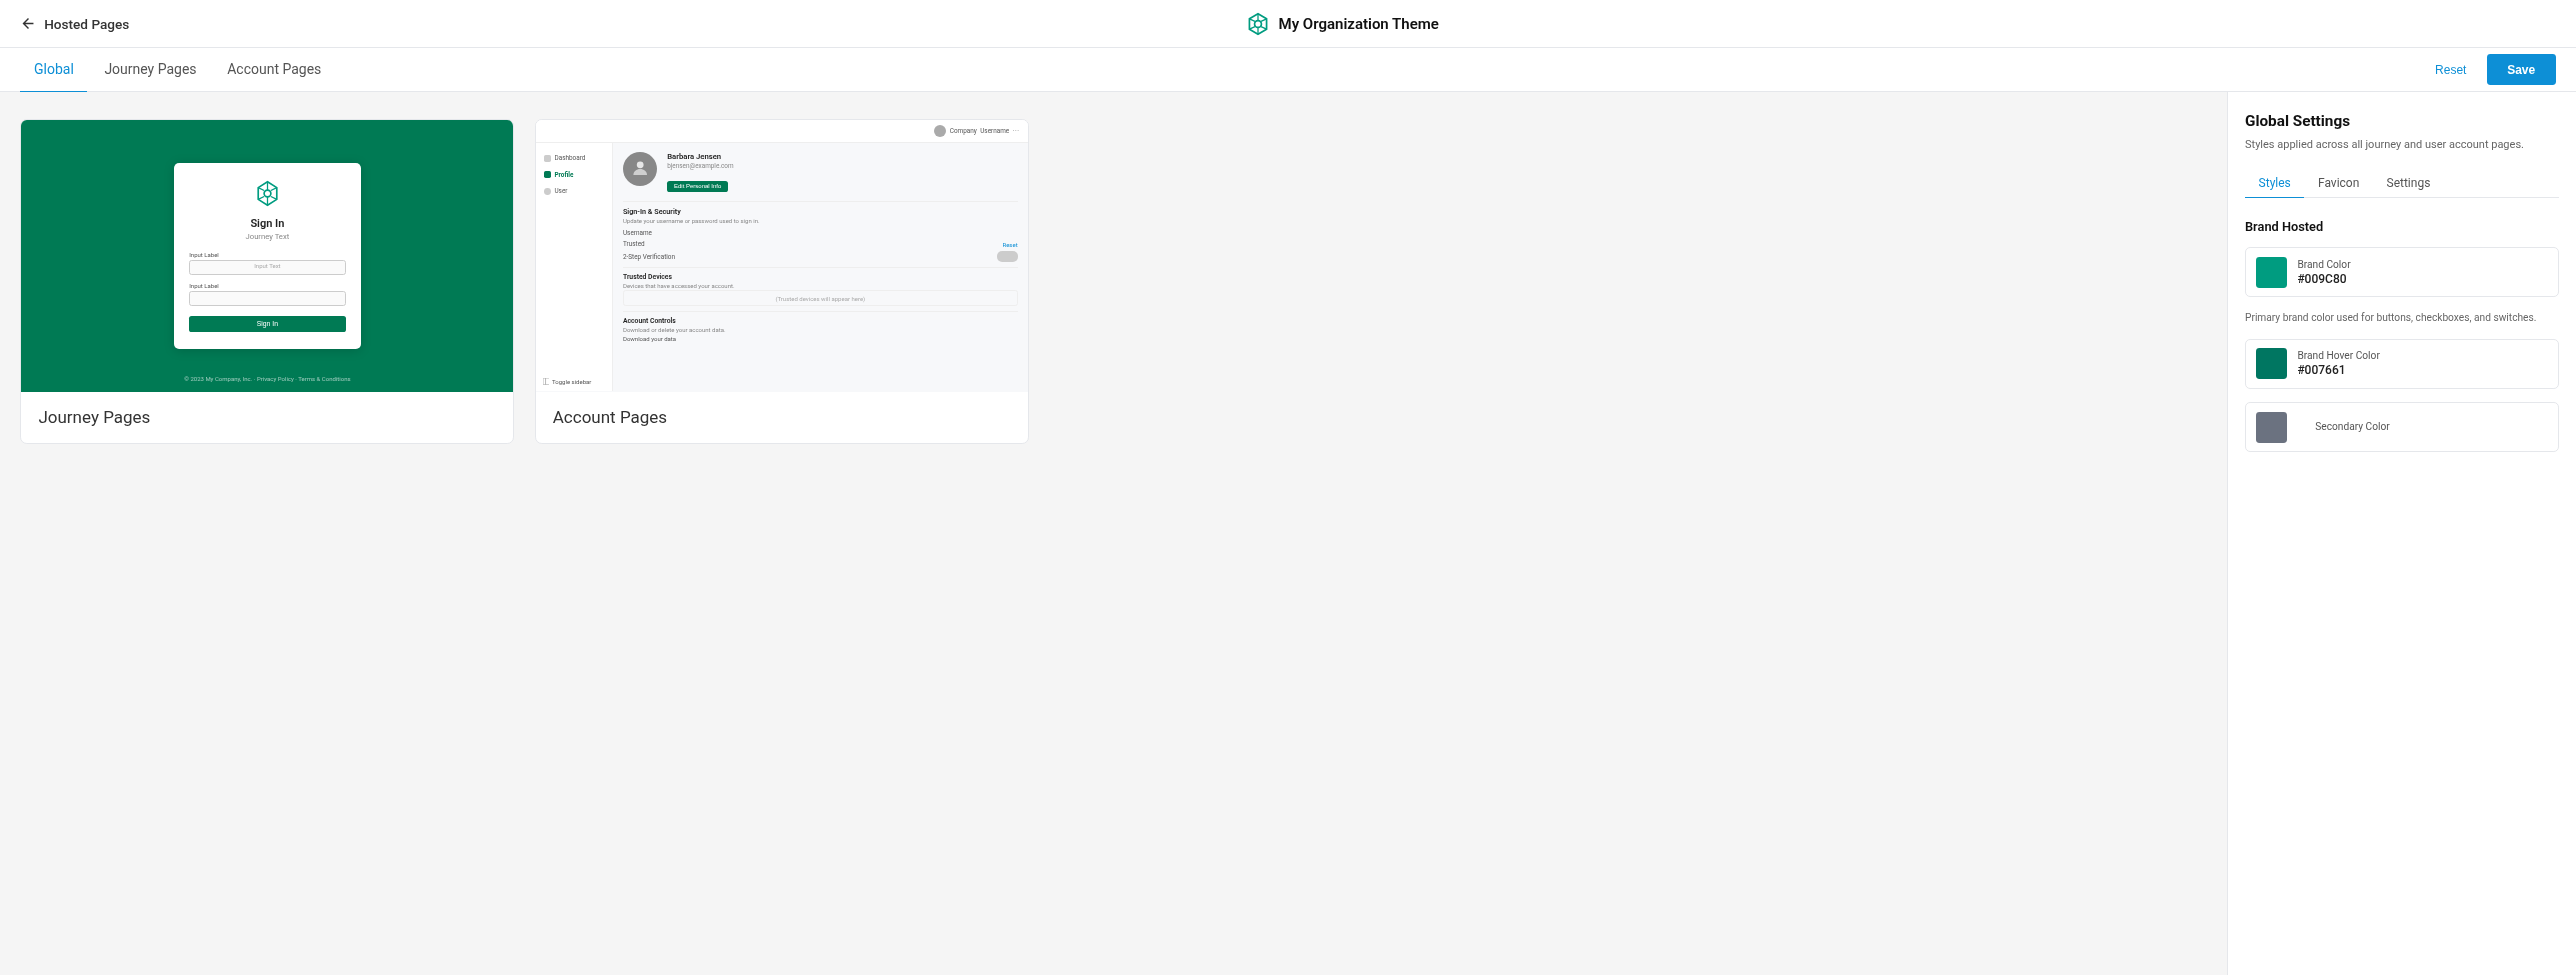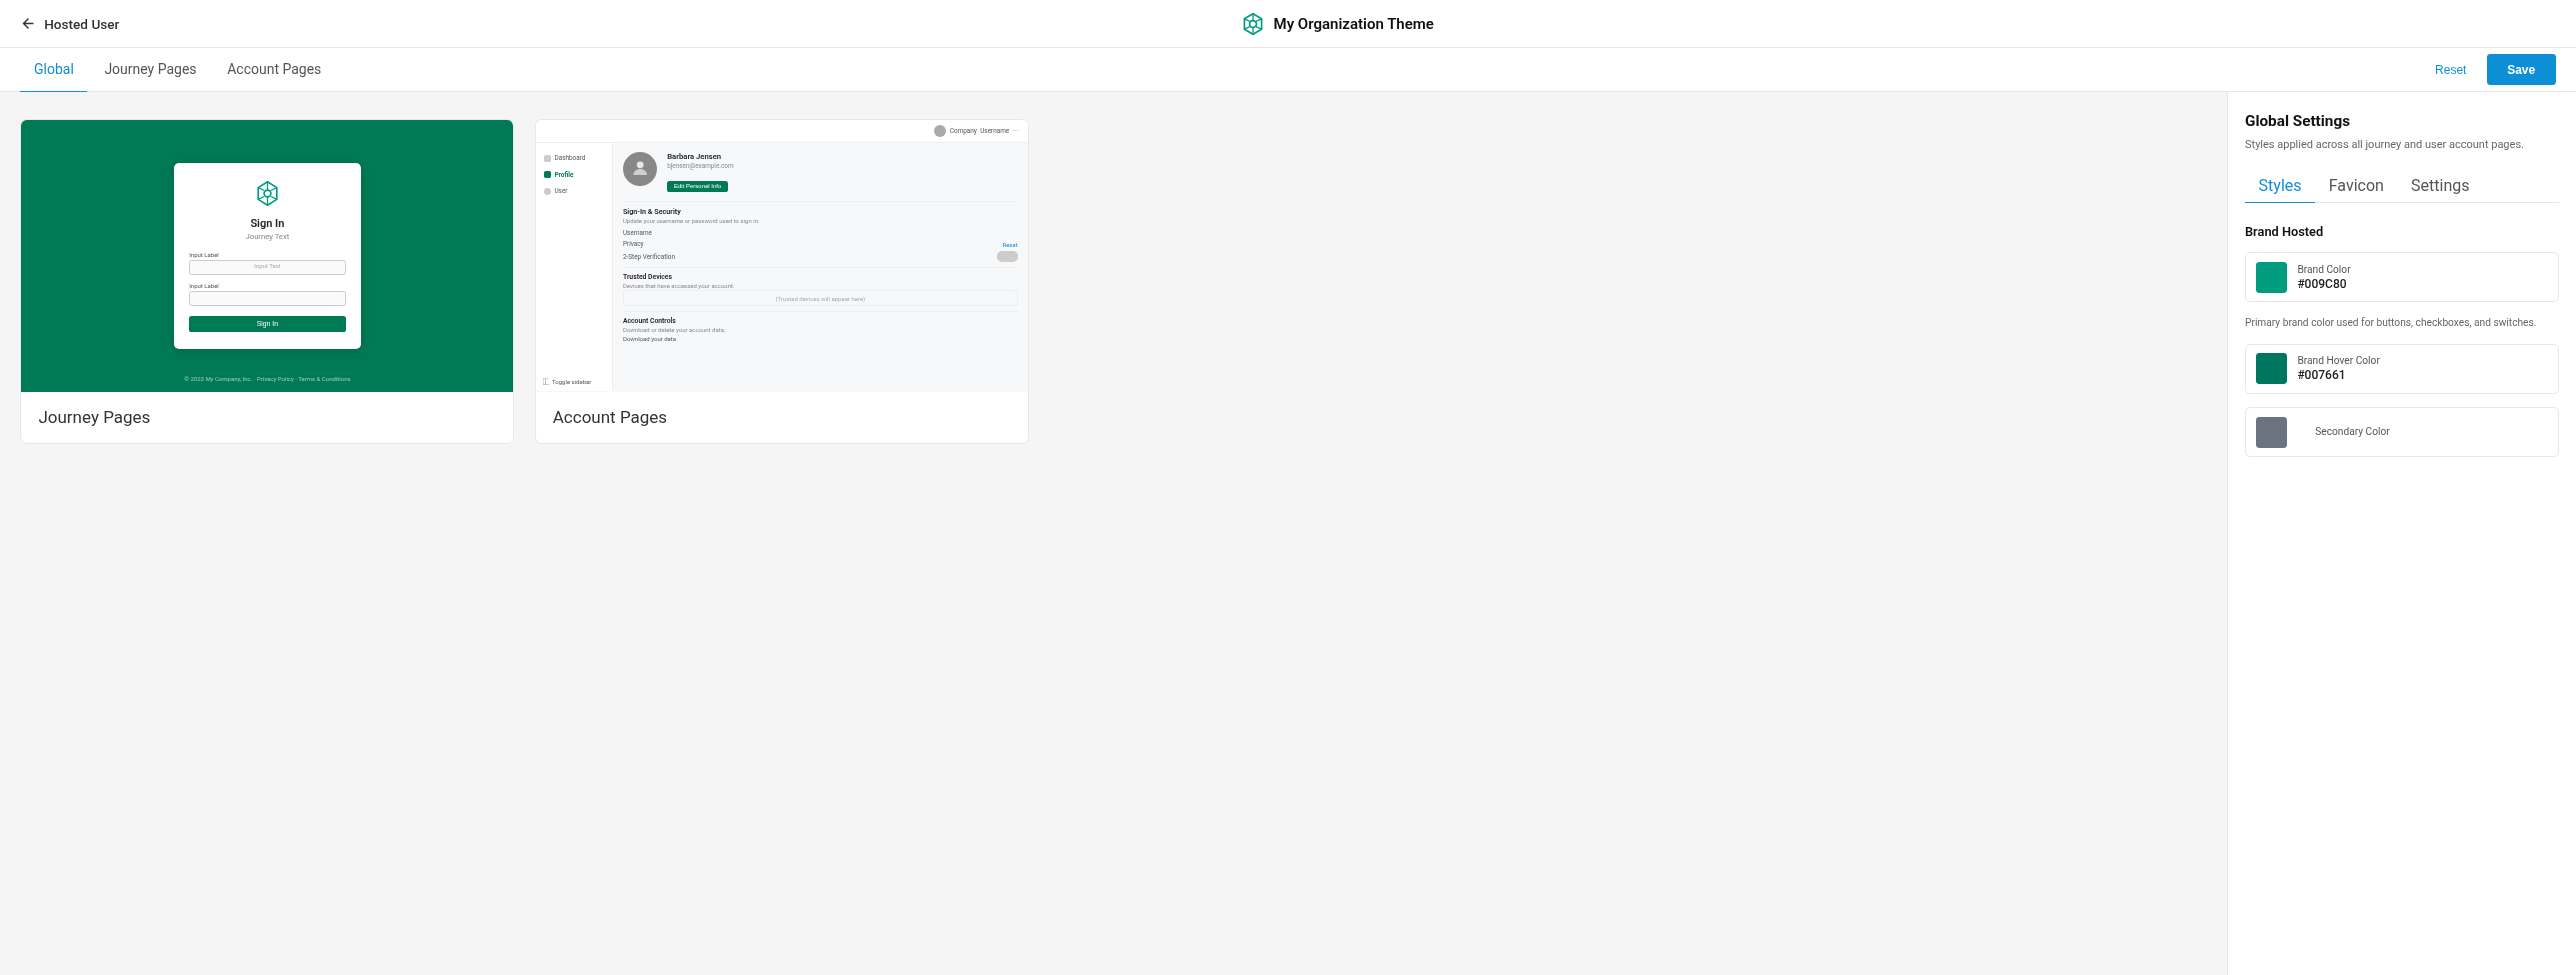--- a/index.html
+++ b/index.html
@@ -387,21 +387,21 @@
       line-height: 1.4;
     }
     .panel-tabs {
       display: flex;
       gap: 0;
       border-bottom: 0.9px solid #e5e7eb;
       margin-bottom: 20.4px;
     }
     .panel-tab {
       padding: 6.8px 13.6px;
-      font-size: 16px;
+      font-size: 12px;
       color: #555;
       cursor: pointer;
       border-bottom: 1.7px solid transparent;
       margin-bottom: -0.9px;
     }
     .panel-tab.active {
       color: #0d8fd6;
       border-bottom: 1.7px solid #0d8fd6;
     }
     .section-header {
@@ -460,21 +460,21 @@
     }
   </style>
 </head>
 <body>
 
 <div class="header">
   <div class="header-back">
     <svg viewBox="0 0 24 24" fill="none" stroke="currentColor" stroke-width="2">
       <path d="M19 12H5M12 5l-7 7 7 7"></path>
     </svg>
-    <span>Hosted User</span>
+    <span>Hosted Pages</span>
   </div>
   <div class="header-center">
     <svg class="header-logo" viewBox="0 0 28 28">
       <polygon points="14,2 24,8 24,20 14,26 4,20 4,8" fill="none" stroke="#009C80" stroke-width="2"></polygon>
       <circle cx="14" cy="14" r="4" fill="none" stroke="#009C80" stroke-width="2"></circle>
       <line x1="14" y1="2" x2="14" y2="10" stroke="#009C80" stroke-width="1.5"></line>
       <line x1="14" y1="18" x2="14" y2="26" stroke="#009C80" stroke-width="1.5"></line>
       <line x1="24" y1="8" x2="17.5" y2="11" stroke="#009C80" stroke-width="1.5"></line>
       <line x1="10.5" y1="17" x2="4" y2="20" stroke="#009C80" stroke-width="1.5"></line>
       <line x1="4" y1="8" x2="10.5" y2="11" stroke="#009C80" stroke-width="1.5"></line>
@@ -576,21 +576,21 @@
                   <button class="acc-edit-btn">Edit Personal Info</button>
                 </div>
               </div>
               <hr class="acc-divider">
               <div class="acc-section-title">Sign-In &amp; Security</div>
               <div class="acc-section-desc">Update your username or password used to sign in.</div>
               <div class="acc-field-row">
                 <span class="acc-field-label">Username</span>
               </div>
               <div class="acc-field-row">
-                <span class="acc-field-label">Privacy</span>
+                <span class="acc-field-label">Trusted</span>
                 <span class="acc-field-reset">Reset</span>
               </div>
               <div class="acc-field-row">
                 <span class="acc-field-label">2-Step Verification</span>
                 <div class="acc-toggle"></div>
               </div>
               <hr class="acc-divider">
               <div class="acc-section-sub">Trusted Devices</div>
               <div class="acc-section-sub-desc">Devices that have accessed your account.</div>
               <div class="acc-trusted-placeholder">(Trusted devices will appear here)</div>

